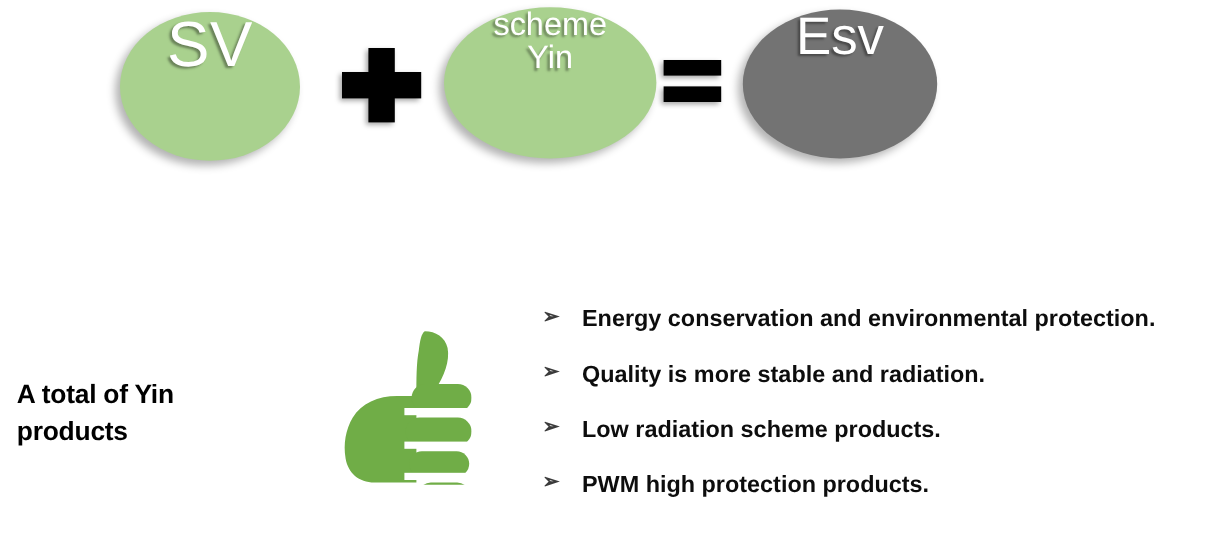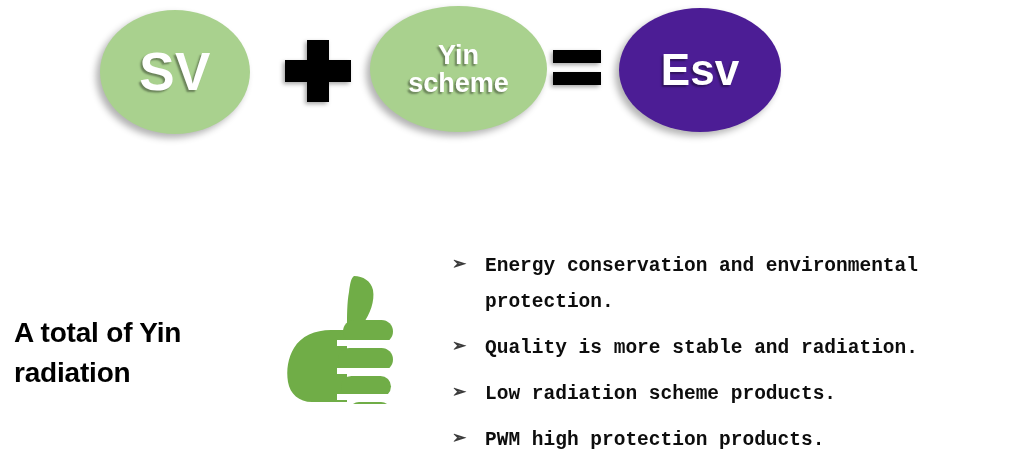--- a/index.html
+++ b/index.html
@@ -27,25 +27,24 @@
     left: 0;
     top: 0;
     width: 1016px;
     height: 150px;
   }
 
   .ellipse {
     position: absolute;
     border-radius: 50%;
     display: flex;
-    align-items: center;
     justify-content: center;
     text-align: center;
     color: #ffffff;
-    font-weight: bold;
+    font-weight: normal;
     line-height: 1.05;
     box-shadow: -4px 4px 7px rgba(0,0,0,0.30);
     text-shadow: -2px 2px 2px rgba(0,0,0,0.38);
     user-select: none;
   }
 
   .ellipse-sv {
     left: 100px;
     top: 10px;
     width: 150px;
@@ -62,21 +61,21 @@
     height: 126px;
     background: #a9d18e;
     font-size: 27px;
   }
 
   .ellipse-esv {
     left: 619px;
     top: 8px;
     width: 162px;
     height: 124px;
-    background: #4c1d95;
+    background: #737373;
     font-size: 44px;
   }
 
   .ellipse-label {
     display: block;
     padding: 0 6px;
   }
 
   
   .op-plus {
@@ -122,21 +121,21 @@
   }
   .op-equals .bar-top { top: 0; }
   .op-equals .bar-bottom { top: 22px; }
 
   
   .advantage-heading {
     position: absolute;
     left: 14px;
     top: 313px;
     width: 240px;
-    font-size: 28px;
+    font-size: 22px;
     font-weight: bold;
     color: #000000;
     line-height: 1.42;
     letter-spacing: -0.2px;
   }
 
   .thumb-icon {
     position: absolute;
     left: 281px;
     top: 272px;
@@ -165,60 +164,59 @@
   .bullet-marker {
     flex: 0 0 auto;
     width: 33px;
     color: #3b3b3b;
     font-size: 17px;
     line-height: 1.85;
     transform: translateY(0px);
   }
   .bullet-text {
     flex: 1 1 auto;
-    font-family: Liberation Mono, monospace;
   }
 </style>
 </head>
 <body>
 
 <div class="stage">
 
   <div class="equation-row">
 
     <div class="ellipse ellipse-sv">
       <span class="ellipse-label">SV</span>
     </div>
 
     <div class="op-plus">
       <div class="bar-h"></div>
       <div class="bar-v"></div>
     </div>
 
     <div class="ellipse ellipse-yin">
       <span>
+        <span class="ellipse-label">scheme</span>
         <span class="ellipse-label">Yin</span>
-        <span class="ellipse-label">scheme</span>
       </span>
     </div>
 
     <div class="op-equals">
       <div class="bar bar-top"></div>
       <div class="bar bar-bottom"></div>
     </div>
 
     <div class="ellipse ellipse-esv">
       <span class="ellipse-label">Esv</span>
     </div>
 
   </div>
 
   <div class="advantage-heading">
     <div>A total of Yin</div>
-    <div>radiation</div>
+    <div>products</div>
   </div>
 
   <div class="thumb-icon">
     <svg viewBox="0 0 112 132" width="112" height="132" xmlns="http://www.w3.org/2000/svg">
 
       <path d="M73 4
                C 82 4, 90 9, 92 18
                C 94 29, 89 42, 82 52
                L 78 58
                L 50 58

